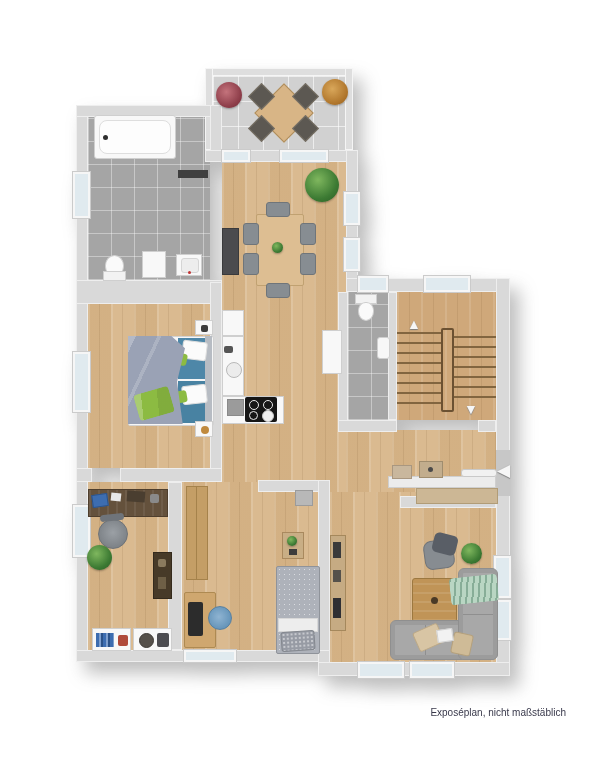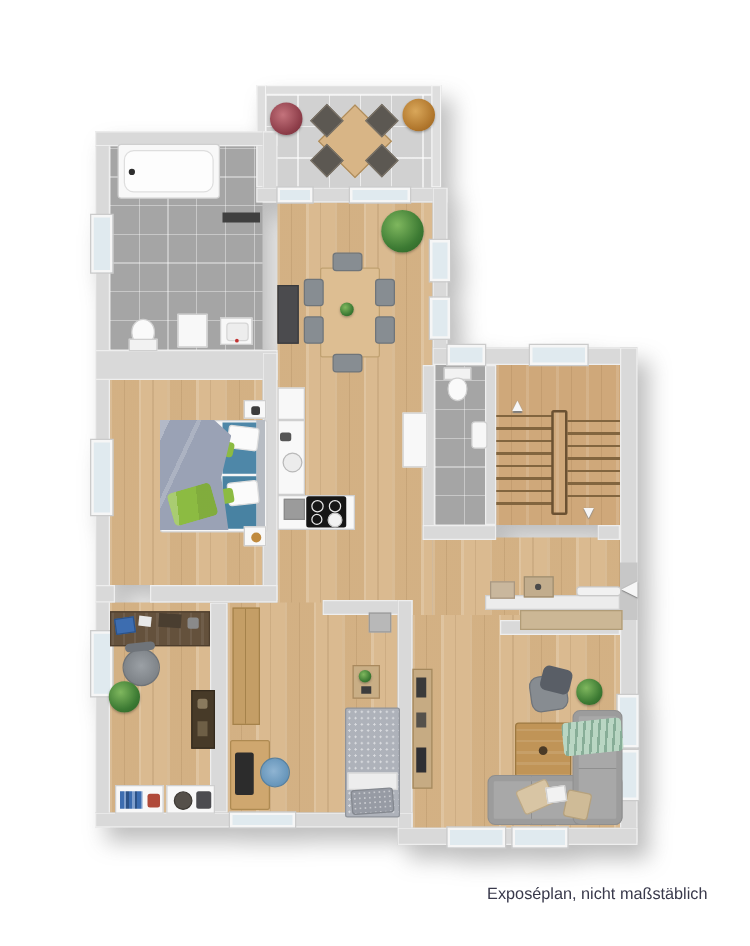--- a/index.html
+++ b/index.html
@@ -26,21 +26,21 @@
   .white-box{position:absolute;background:#f8f8f8;border:1px solid #cfcfcf;box-sizing:border-box;}
   .plant{position:absolute;border-radius:50%;
     background:radial-gradient(circle at 38% 35%,#7fb75e,#3c7a33 62%,#2a5c24);
     box-shadow:0 1px 2px rgba(0,0,0,.3);}
   .chair{position:absolute;background:#878d92;border:1px solid #6f757a;border-radius:3px;}
   .sofa{position:absolute;background:#a8a8a8;border:1px solid #8f8f8f;border-radius:6px;
     box-shadow:inset 0 0 0 4px #9c9c9c;}
   .arrow{position:absolute;color:#f6f6f6;text-shadow:0 1px 1px #7d7d7d, 0 0 1px #9a9a9a;
     font-size:14px;line-height:14px;}
   .steps{position:absolute;background-image:repeating-linear-gradient(180deg,#82653f 0 2px,transparent 2px 10px);}
-  #footer-note{position:absolute;right:34px;top:707px;font-size:13px;color:#39394b;}
+  #footer-note{position:absolute;right:34px;top:707px;font-size:10px;color:#39394b;}
 </style>
 </head>
 <body>
 
 <div id="plan">
 
   <div class="tileL" style="left:213px;top:76px;width:132px;height:76px;"></div>
   <div class="tileD" style="left:88px;top:117px;width:122px;height:163px;"></div>
   <div class="wood" style="left:222px;top:162px;width:124px;height:330px;"></div>
   <div class="wood" style="left:346px;top:430px;width:150px;height:66px;"></div>

